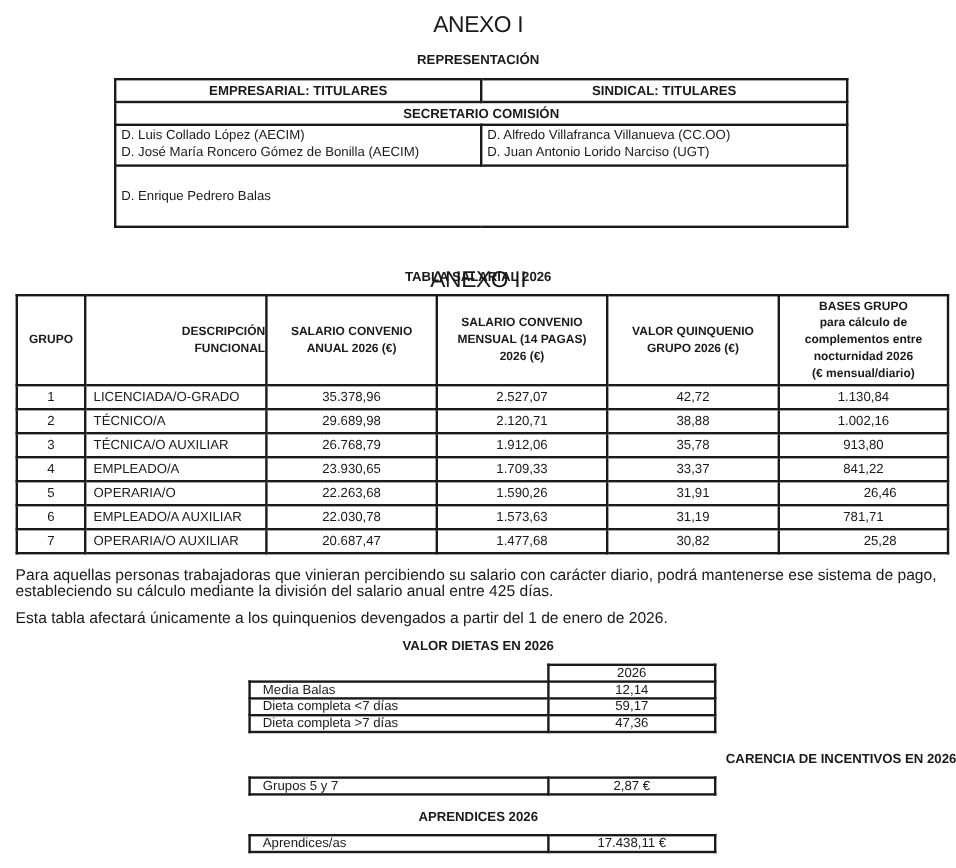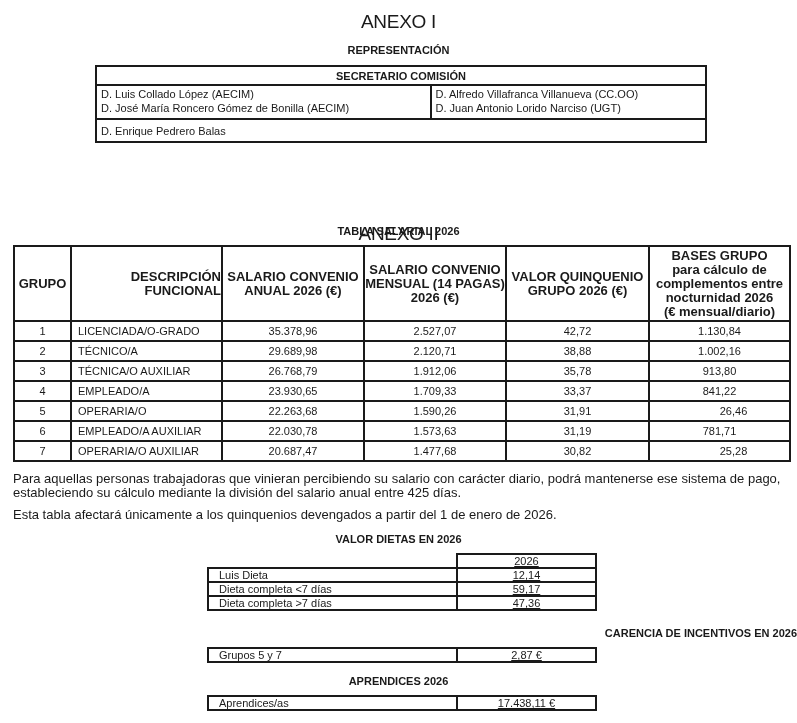--- a/index.html
+++ b/index.html
@@ -10,46 +10,50 @@
     .abs { position: absolute; }
     .h-annex { font-size: 19px; text-align: center; width: 797px; left: 0; letter-spacing: -0.3px; }
     .h-sub { font-size: 11px; font-weight: bold; text-align: center; width: 797px; left: 0; }
     table { border-collapse: collapse; position: absolute; }
     td, th { border: 2px solid #1a1a1a; padding: 0; font-size: 11px; }
 
     
     #rep { left: 95px; top: 65px; width: 612px; }
     #rep th { font-weight: bold; text-align: center; height: 17px; }
     #rep td.names { height: 31px; padding: 1px 4px 0 4px; vertical-align: top; line-height: 14px; }
-    #rep td.single { height: 17px; padding: 2px 4px; margin-left: 33px; }
+    #rep td.single { height: 17px; padding: 16px 4px; margin-left: 33px; }
 
     
     #sal { left: 13px; top: 245px; width: 778px; }
-    #sal th { font-weight: bold; text-align: center; height: 73px; line-height: 14px; font-size: 13px; }
+    #sal th { font-weight: bold; text-align: center; height: 73px; line-height: 14px; font-size: 10px; }
     #sal td { height: 18px; line-height: 17px; text-align: center; }
     #sal td.desc { text-align: left; padding-left: 6px; }
     #sal td.base { text-align: center; border-radius: 10px; }
 
     .para { font-size: 13px; left: 13px; width: 778px; line-height: 14px; }
 
     
     .small { left: 207px; width: 390px; }
     .small td { height: 12px; line-height: 12px; font-size: 11px; }
     .small td.lbl { padding-left: 10px; width: 237px; }
-    .small td.val { text-align: center; text-decoration: underline; }
+    .small td.val { text-align: center; }
     .small td.blank { border: none; }
   </style>
 </head>
 <body>
 
 <div class="abs h-annex" style="top:11px;">ANEXO I</div>
 <div class="abs h-sub" style="top:44px;">REPRESENTACIÓN</div>
 
 <table id="rep">
   <tbody>
+      <tr>
+    <th style="width:50%;">EMPRESARIAL: TITULARES</th>
+    <th>SINDICAL: TITULARES</th>
+  </tr>
   <tr>
     <th colspan="2">SECRETARIO COMISIÓN</th>
   </tr>
   <tr>
     <td class="names">
       <div>D. Luis Collado López (AECIM)</div>
       <div>D. José María Roncero Gómez de Bonilla (AECIM)</div>
     </td>
     <td class="names">
       <div>D. Alfredo Villafranca Villanueva (CC.OO)</div>
@@ -159,21 +163,21 @@
 <div class="abs para" style="top:508px;">Esta tabla afectará únicamente a los quinquenios devengados a partir del 1 de enero de 2026.</div>
 
 <div class="abs h-sub" style="top:533px;">VALOR DIETAS EN 2026</div>
 <table class="small" style="top:553px;">
   <tbody>
       <tr>
     <td class="blank lbl"></td>
     <td class="val">2026</td>
   </tr>
   <tr>
-    <td class="lbl">Luis Dieta</td>
+    <td class="lbl">Media Balas</td>
     <td class="val">12,14</td>
   </tr>
   <tr>
     <td class="lbl">Dieta completa &lt;7 días</td>
     <td class="val">59,17</td>
   </tr>
   <tr>
     <td class="lbl">Dieta completa &gt;7 días</td>
     <td class="val">47,36</td>
   </tr>

